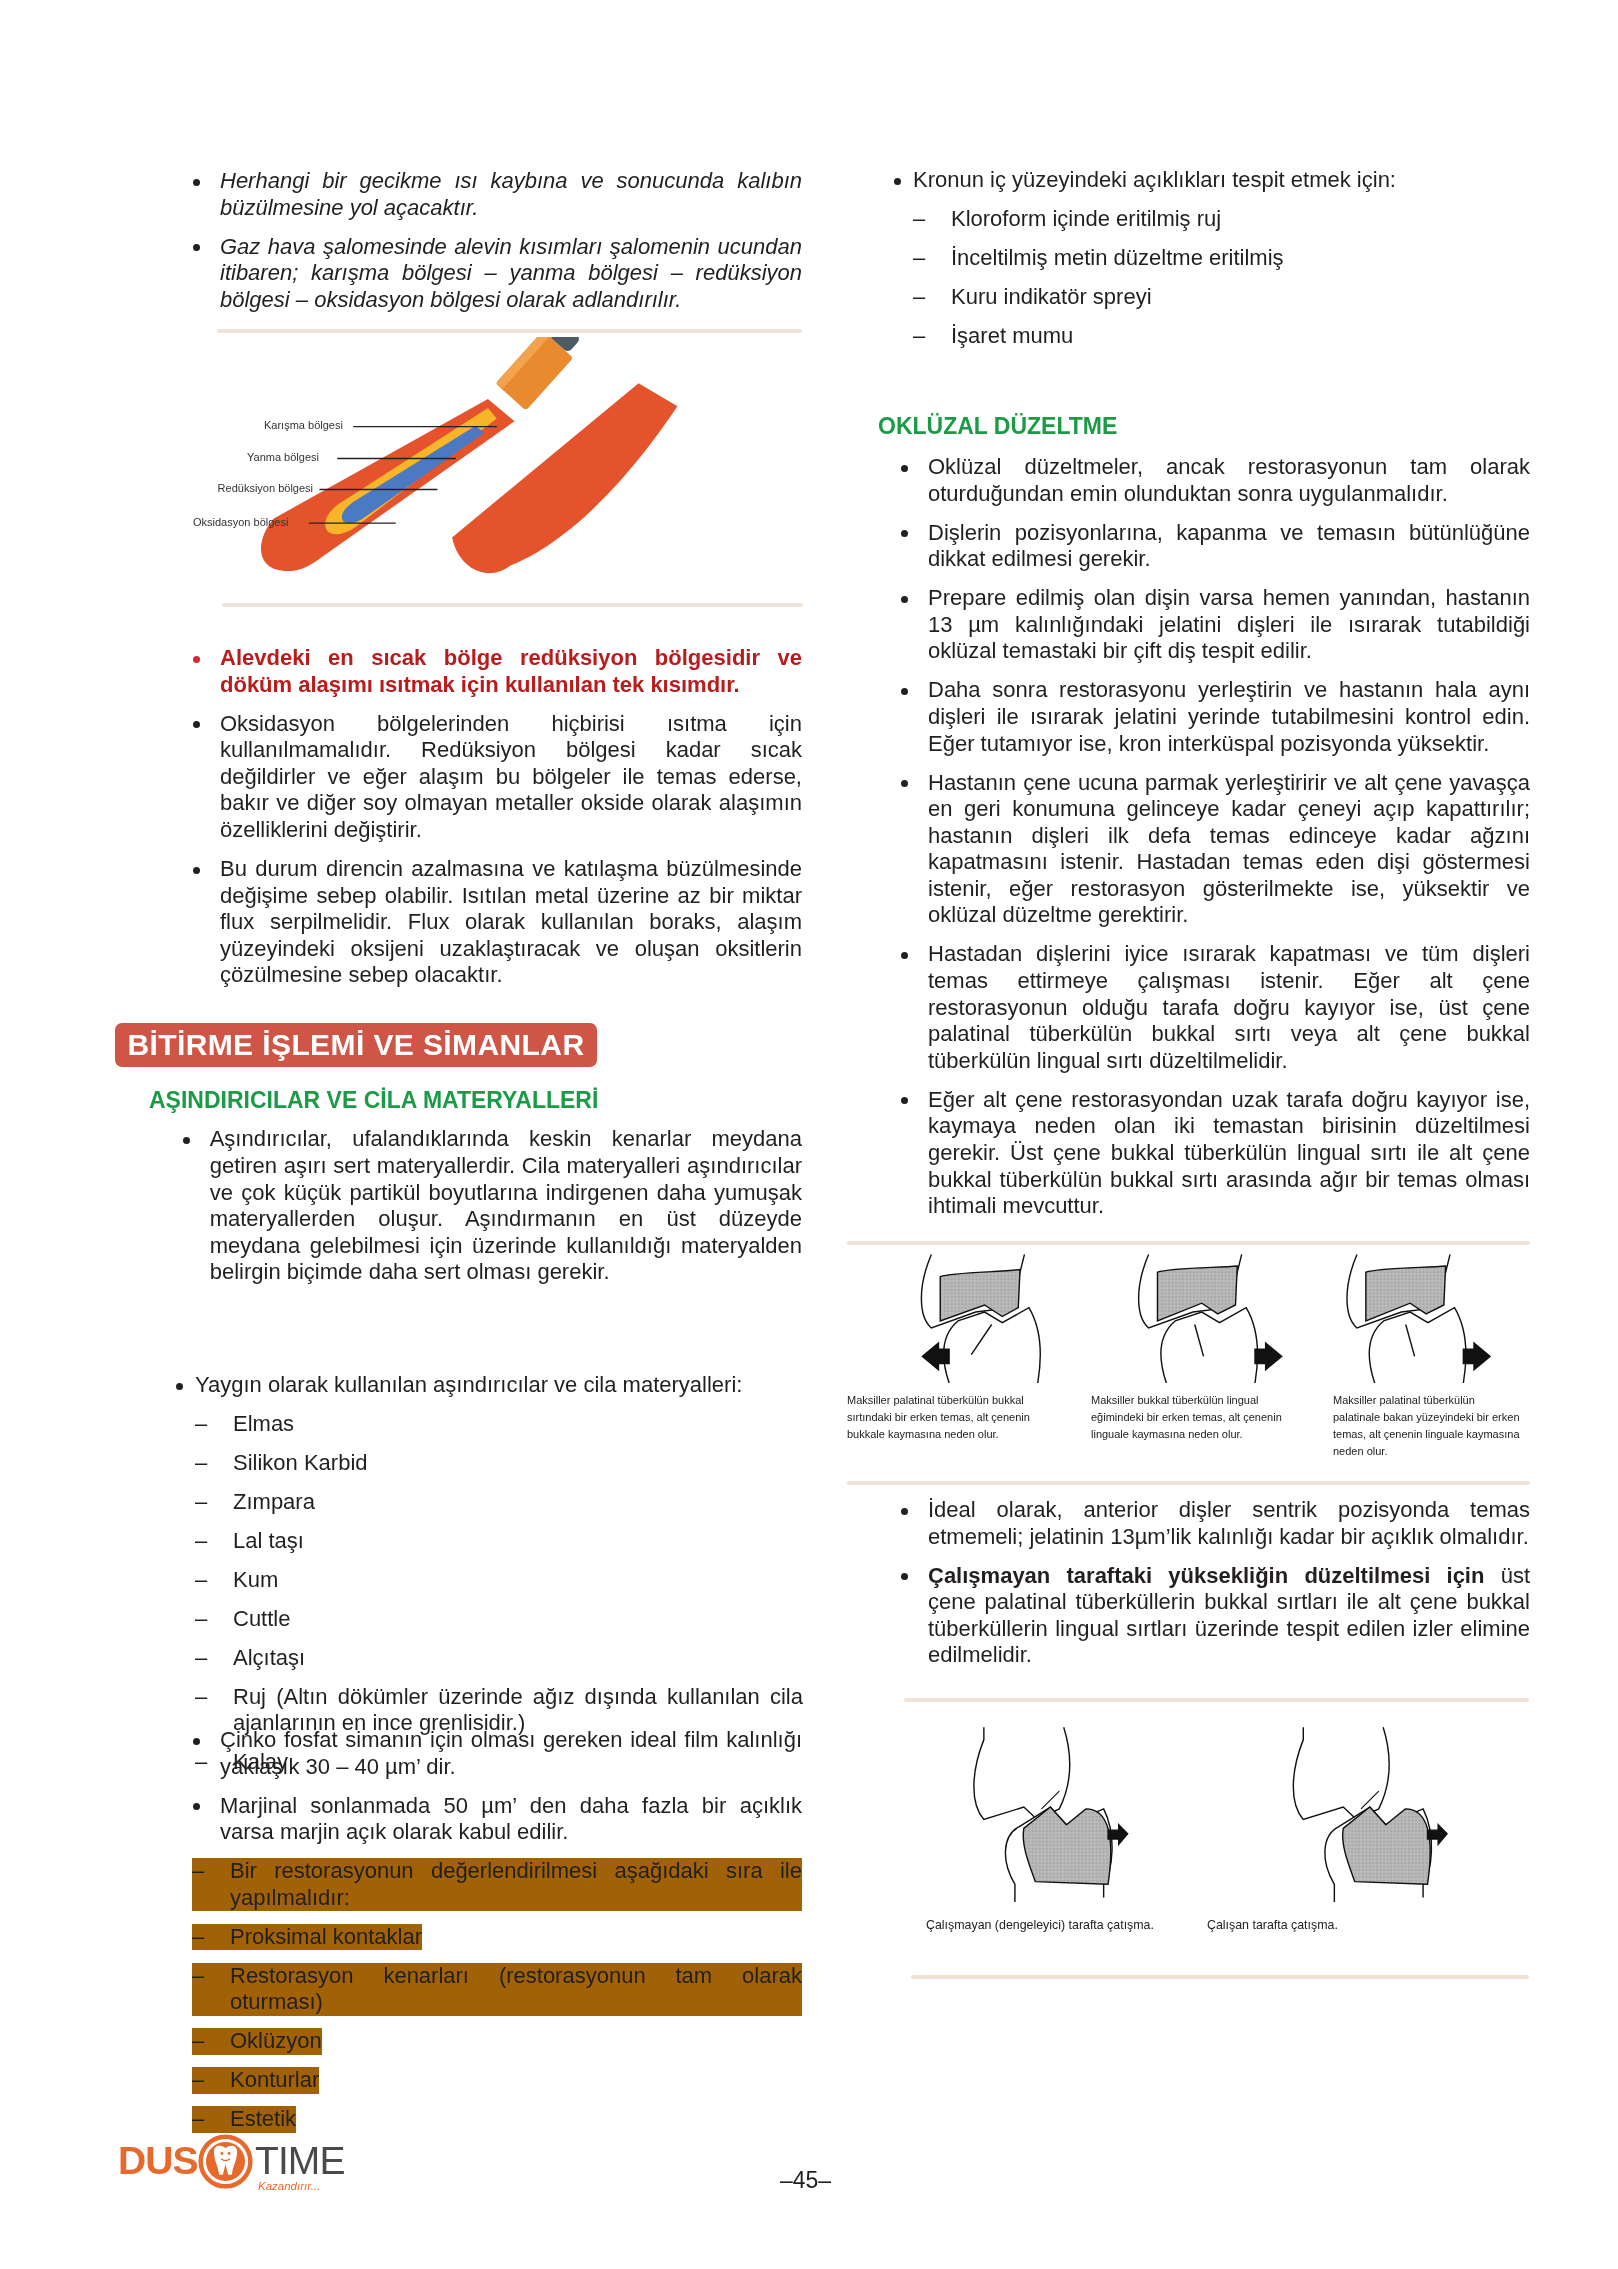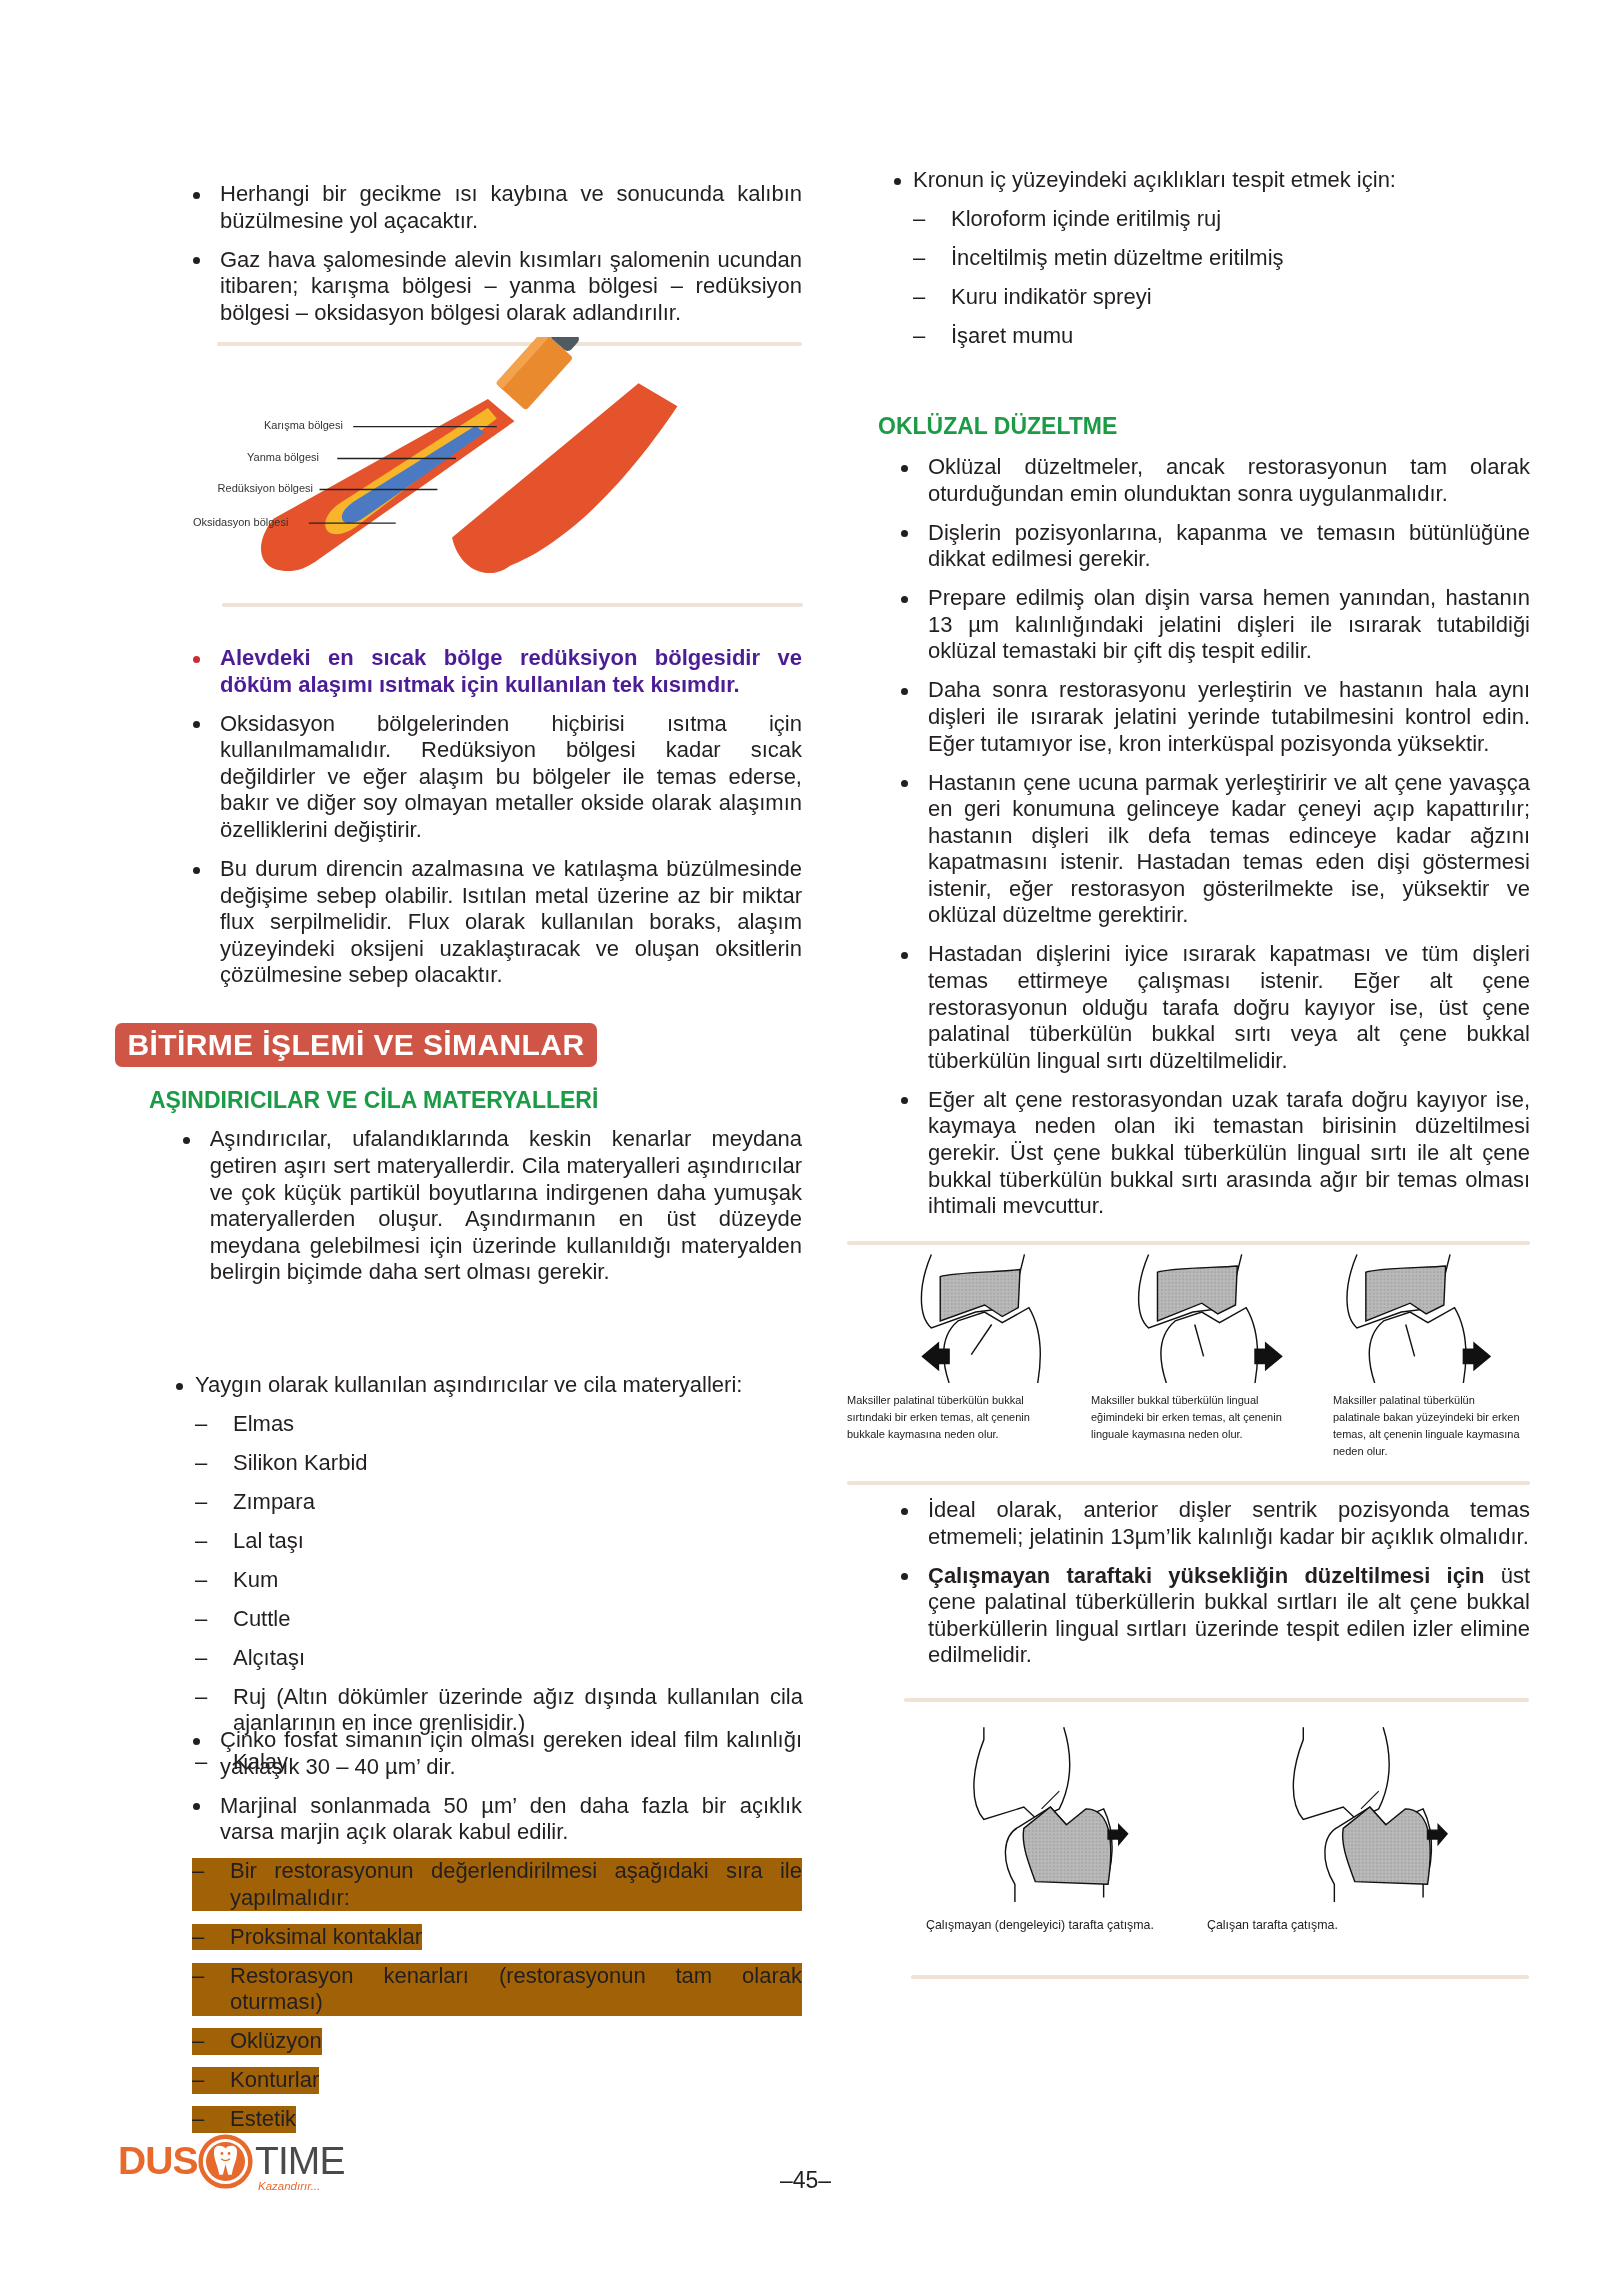--- a/index.html
+++ b/index.html
@@ -2,33 +2,33 @@
 <html style="font-size:14px"><head>
 <meta charset="utf-8">
 <style>
   html, body { margin: 0; padding: 0; background: #ffffff; }
   body {
     width: 1618px; height: 2270px; position: relative; overflow: hidden;
     font-family: "Liberation Sans", "DejaVu Sans", sans-serif;
     color: #231f20;
   }
   .col { position: absolute; }
-  .col-left { left: 177px; top: 181px; width: 625px; }
+  .col-left { left: 177px; top: 168px; width: 625px; font-style: italic; }
   .col-right { left: 878px; top: 167px; width: 652px; }
 
   ul.bul { list-style: none; margin: 0; padding: 0; }
   ul.bul > li {
     position: relative; padding-left: 43px; font-size: 22px; line-height: 26.6px;
     margin-bottom: 12.4px; text-align: justify;
   }
   ul.bul > li::before {
     content: ""; position: absolute; left: 16px; top: 10.6px; width: 7px; height: 7px;
     border-radius: 50%; background: #231f20;
   }
-  ul.bul > li.red { color: #4c1d95; font-weight: bold; }
+  ul.bul > li.red { color: #b91c1c; font-weight: bold; }
   ul.bul > li.red::before { background: #cf2a37; }
 
   ul.dash { list-style: none; margin: 7px 0 0 0; padding: 0; }
   ul.dash > li {
     position: relative; padding-left: 38px; font-size: 22px; line-height: 26.6px;
     margin-bottom: 12.4px; text-align: justify;
   }
   ul.dash > li::before {
     content: "\2013"; position: absolute; left: 0; top: 0; width: 21px;
   }

